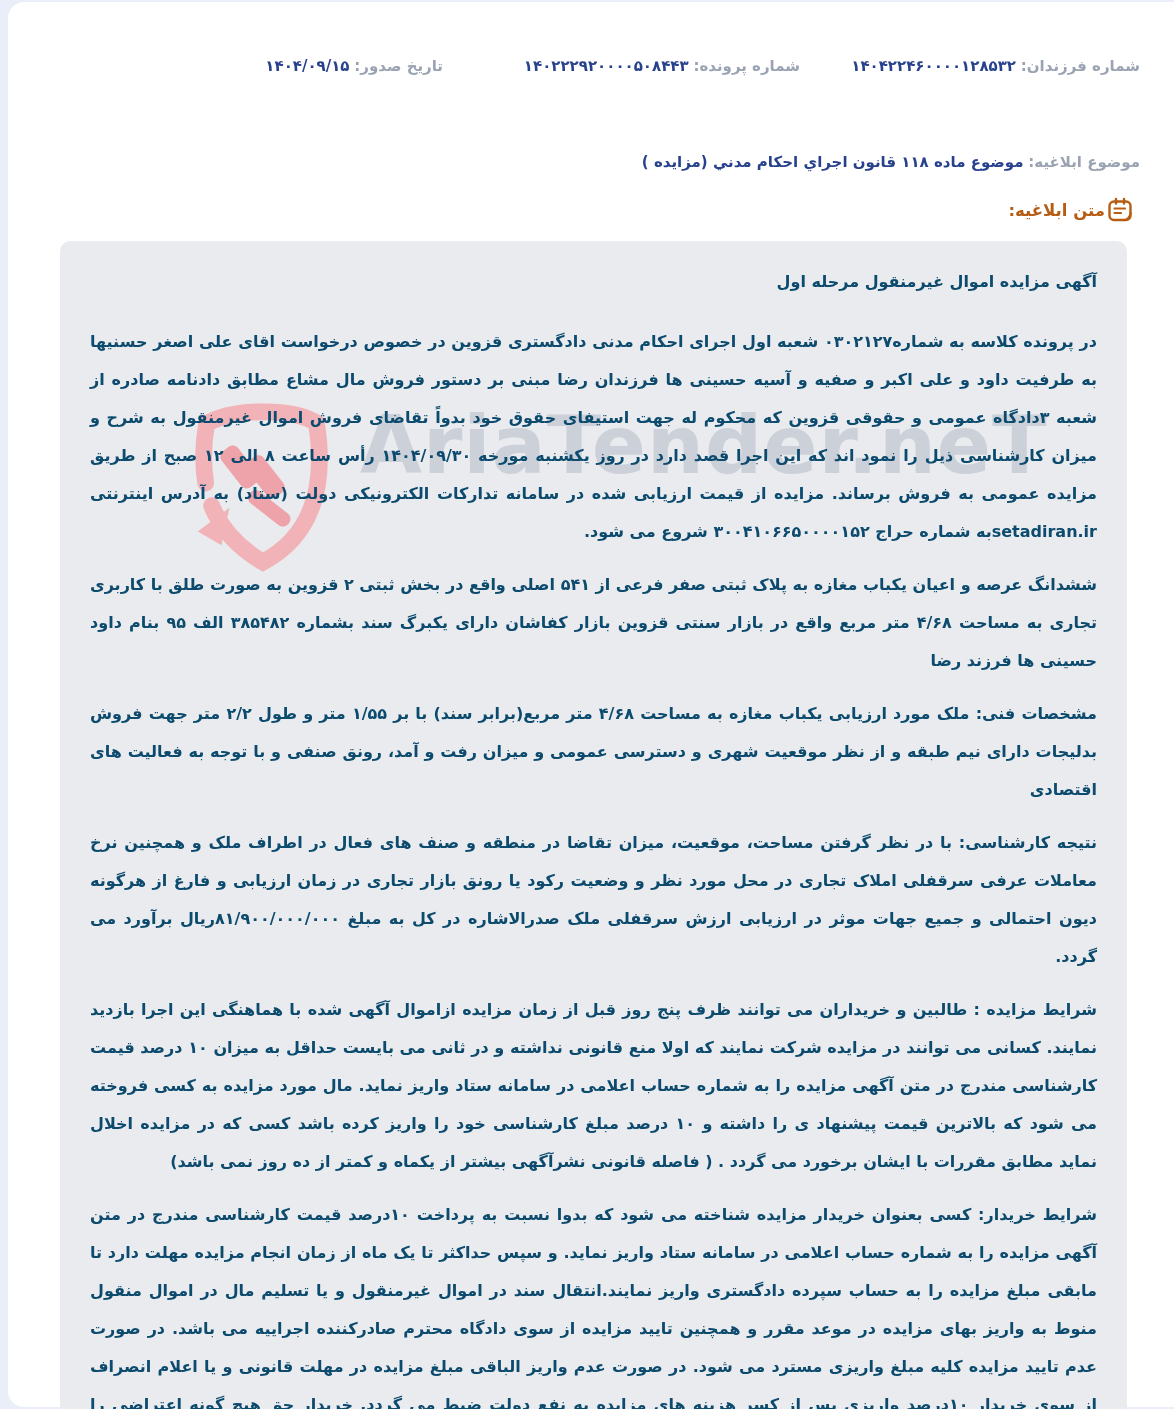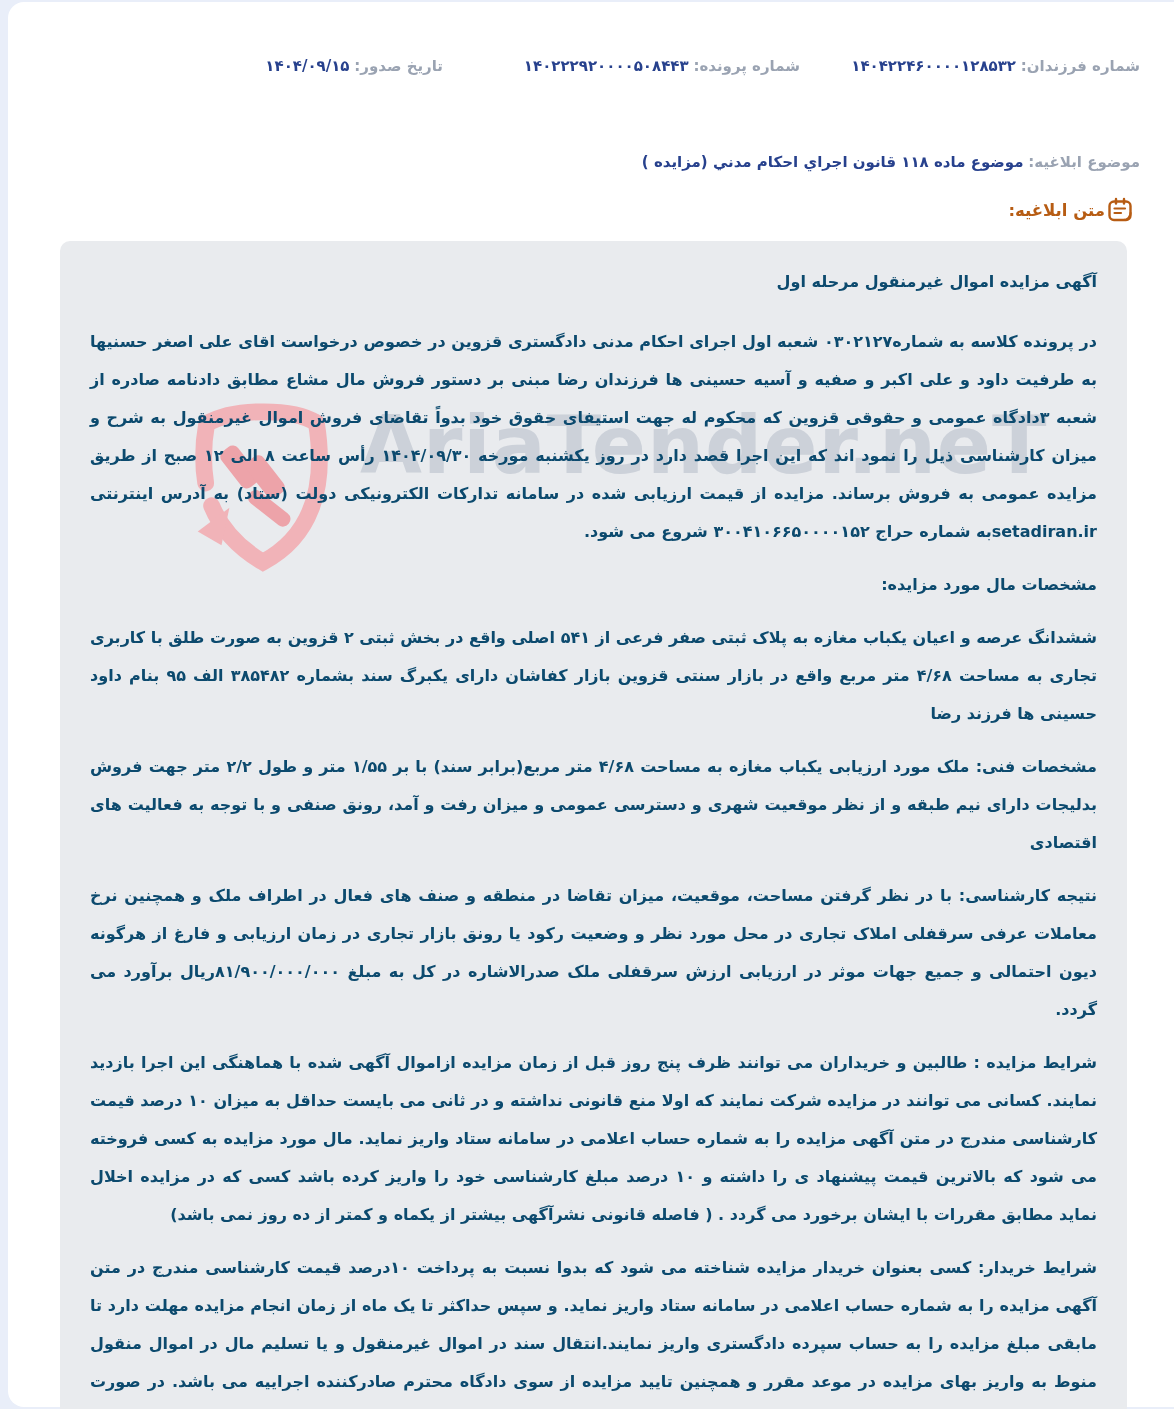--- a/index.html
+++ b/index.html
@@ -108,21 +108,20 @@
           <rect x="52" y="46" width="21" height="46" rx="7" fill="#eda3a9" transform="rotate(-38 62 69)"></rect>
           <rect x="78" y="56" width="21" height="46" rx="7" fill="#eda3a9" transform="rotate(-38 88 79)"></rect>
           <rect x="85" y="86" width="15" height="50" rx="7" fill="#eda3a9" transform="rotate(-52 92 111)"></rect>
         </svg>
       </span>
       <span class="wm-text">AriaTender.neT</span>
     </div>
 
     <p class="title">آگهی مزایده اموال  غیرمنقول مرحله اول</p>
     <p>در پرونده کلاسه به شماره۰۳۰۲۱۲۷ شعبه اول اجرای احکام مدنی دادگستری قزوین در خصوص درخواست اقای علی اصغر حسنیها به طرفیت داود و علی اکبر و صفیه و آسیه حسینی ها فرزندان رضا مبنی بر دستور فروش مال مشاع مطابق دادنامه صادره از شعبه ۳دادگاه عمومی و حقوقی قزوین که محکوم له جهت استیفای حقوق خود بدواً تقاضای فروش اموال غیرمنقول به شرح و میزان کارشناسی ذیل را نمود اند که این اجرا قصد دارد در روز یکشنبه مورخه  ۱۴۰۴/۰۹/۳۰ رأس ساعت  ۸  الی ۱۲ صبح از طریق مزایده عمومی به فروش برساند. مزایده از قیمت ارزیابی شده در سامانه تدارکات الکترونیکی دولت (ستاد)  به آدرس اینترنتی   setadiran.irبه شماره حراج ۳۰۰۴۱۰۶۶۵۰۰۰۰۱۵۲ شروع می شود.</p>
-    <p>مشخصات مال مورد مزایده:</p>
     <p>ششدانگ عرصه و اعیان یکباب مغازه به پلاک ثبتی صفر فرعی از ۵۴۱ اصلی واقع در بخش ثبتی ۲ قزوین به صورت طلق با کاربری تجاری به مساحت ۴/۶۸ متر مربع واقع در بازار سنتی قزوین بازار کفاشان دارای یکبرگ سند بشماره ۳۸۵۴۸۲ الف ۹۵ بنام داود حسینی ها فرزند رضا</p>
     <p>مشخصات فنی: ملک مورد ارزیابی یکباب مغازه به مساحت ۴/۶۸ متر مربع(برابر سند) با بر ۱/۵۵ متر و طول ۲/۲ متر جهت فروش بدلیجات دارای نیم طبقه و از نظر موقعیت شهری و دسترسی عمومی و میزان رفت و آمد، رونق صنفی و با توجه به فعالیت های اقتصادی</p>
     <p>نتیجه کارشناسی: با در نظر گرفتن مساحت، موقعیت، میزان تقاضا در منطقه و صنف های فعال در اطراف ملک و همچنین نرخ معاملات عرفی سرقفلی املاک تجاری در محل مورد نظر و وضعیت رکود یا رونق بازار تجاری در زمان ارزیابی و فارغ از هرگونه دیون احتمالی و جمیع جهات موثر در ارزیابی ارزش سرقفلی ملک صدرالاشاره در کل به مبلغ ۸۱/۹۰۰/۰۰۰/۰۰۰ریال برآورد می گردد.</p>
     <p>شرایط مزایده : طالبین و خریداران می توانند ظرف پنج روز قبل از زمان مزایده ازاموال آگهی شده با هماهنگی این اجرا بازدید نمایند. کسانی می توانند در مزایده شرکت نمایند که اولا منع قانونی نداشته و در ثانی می بایست حداقل به میزان ۱۰ درصد قیمت کارشناسی مندرج در متن آگهی مزایده را به شماره حساب اعلامی در سامانه ستاد واریز نماید. مال مورد مزایده به کسی فروخته می شود که بالاترین قیمت  پیشنهاد ی را داشته و ۱۰ درصد مبلغ کارشناسی خود را واریز کرده باشد کسی که در مزایده اخلال نماید مطابق مقررات با ایشان برخورد می گردد . ( فاصله قانونی نشرآگهی بیشتر از یکماه و کمتر از ده روز نمی باشد)</p>
     <p>شرایط خریدار: کسی بعنوان خریدار مزایده شناخته می شود که بدوا نسبت به پرداخت ۱۰درصد قیمت کارشناسی مندرج در متن آگهی مزایده را به شماره حساب اعلامی در سامانه ستاد واریز نماید. و سپس حداکثر تا یک ماه از زمان انجام مزایده مهلت دارد تا مابقی مبلغ مزایده را به حساب سپرده دادگستری واریز نمایند.انتقال سند در اموال غیرمنقول و یا تسلیم مال در اموال منقول منوط به واریز بهای مزایده در موعد مقرر و همچنین تایید مزایده از سوی دادگاه محترم صادرکننده اجراییه می باشد. در صورت عدم تایید مزایده کلیه مبلغ واریزی مسترد می شود. در صورت عدم واریز الباقی مبلغ مزایده در مهلت قانونی و یا اعلام انصراف از سوی خریدار ۱۰درصد واریزی پس از کسر هزینه های مزایده به نفع دولت ضبط می گردد. خریدار حق هیچ گونه اعتراضی را نخواهد داشت تشریفات مزایده به استناد ماده ۱۳۱ قانون اجرای احکام مدنی در صورت نبود خریدار، طلبکار نیز می تواند در قبال طلب خود از اموال مورد مزایده را قبول نماید.</p>
 
   </div>
 
 </div>
 

